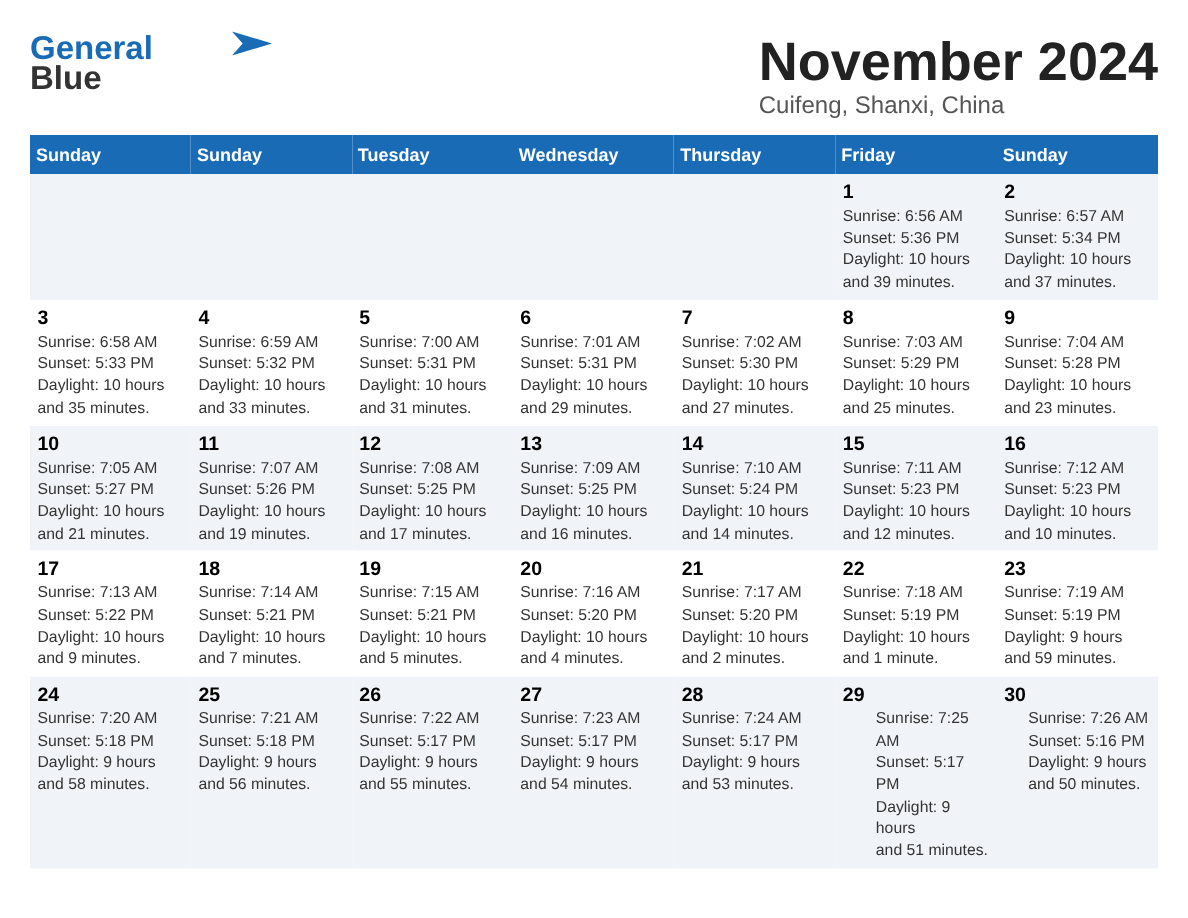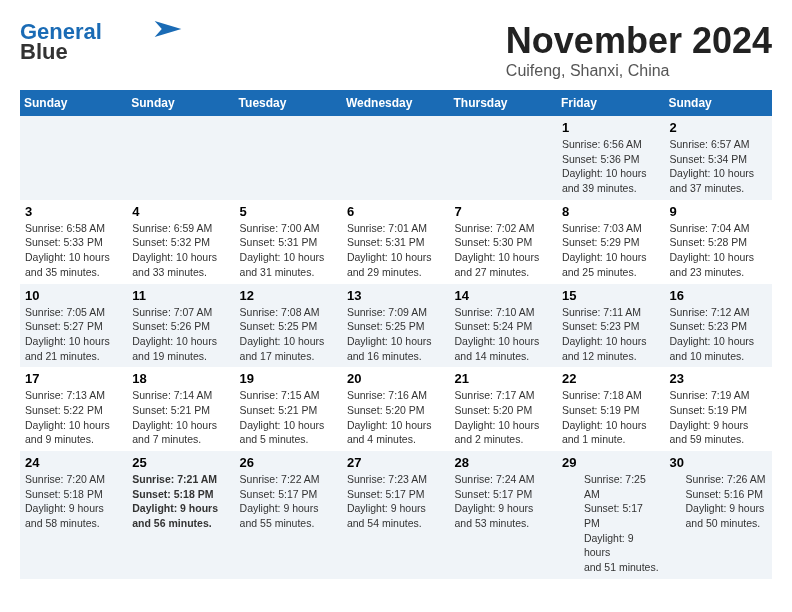--- a/index.html
+++ b/index.html
@@ -300,21 +300,21 @@
       <tr>
         <td>
           <span class="day-num">24</span>
           <div class="day-info" style="white-space: pre-line;">Sunrise: 7:20 AM
 Sunset: 5:18 PM
 Daylight: 9 hours
 and 58 minutes.</div>
         </td>
         <td>
           <span class="day-num">25</span>
-          <div class="day-info" style="white-space: pre-line; font-weight: bold;">Sunrise: 7:21 AM
+          <div class="day-info" style="white-space: pre-line;">Sunrise: 7:21 AM
 Sunset: 5:18 PM
 Daylight: 9 hours
 and 56 minutes.</div>
         </td>
         <td>
           <span class="day-num">26</span>
           <div class="day-info" style="white-space: pre-line;">Sunrise: 7:22 AM
 Sunset: 5:17 PM
 Daylight: 9 hours
 and 55 minutes.</div>

